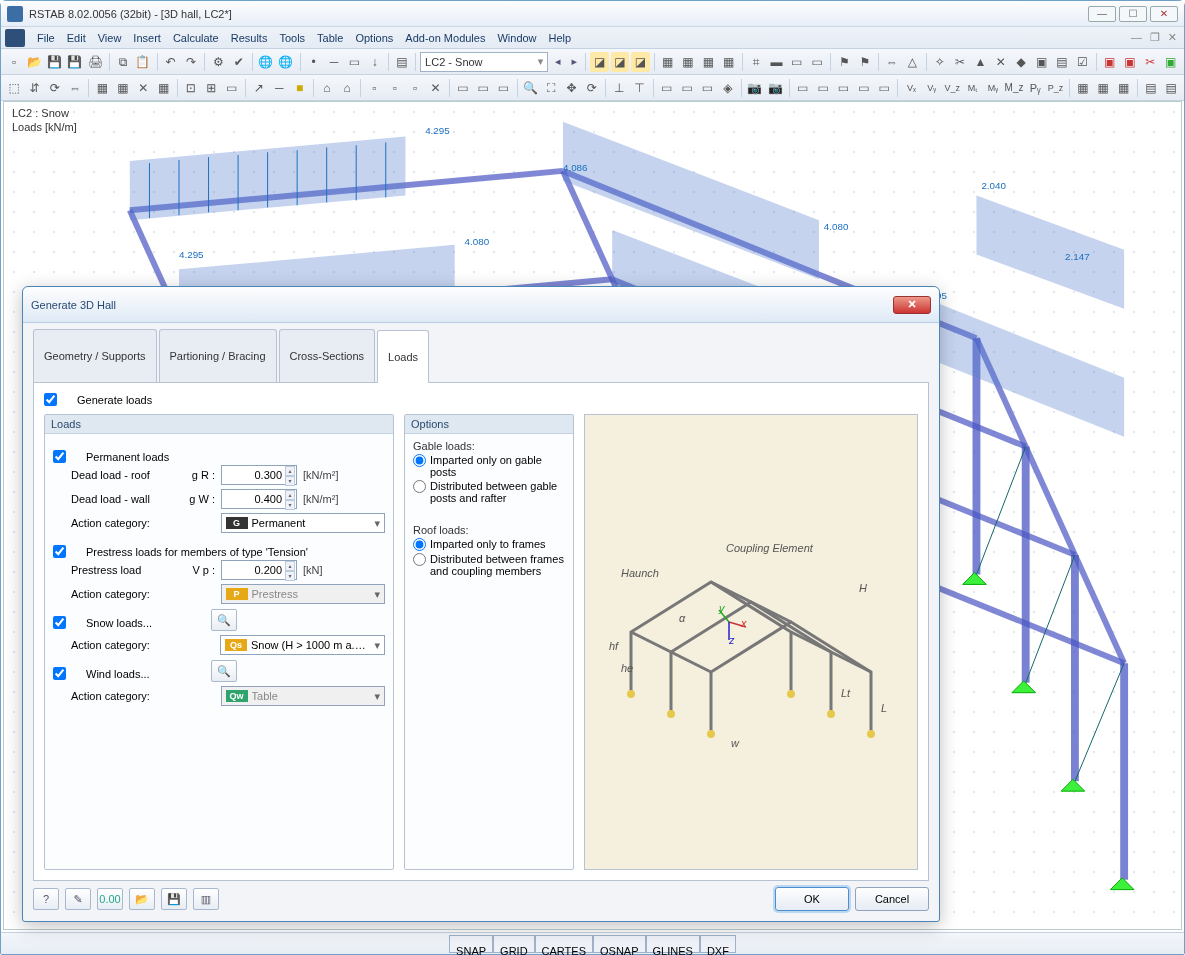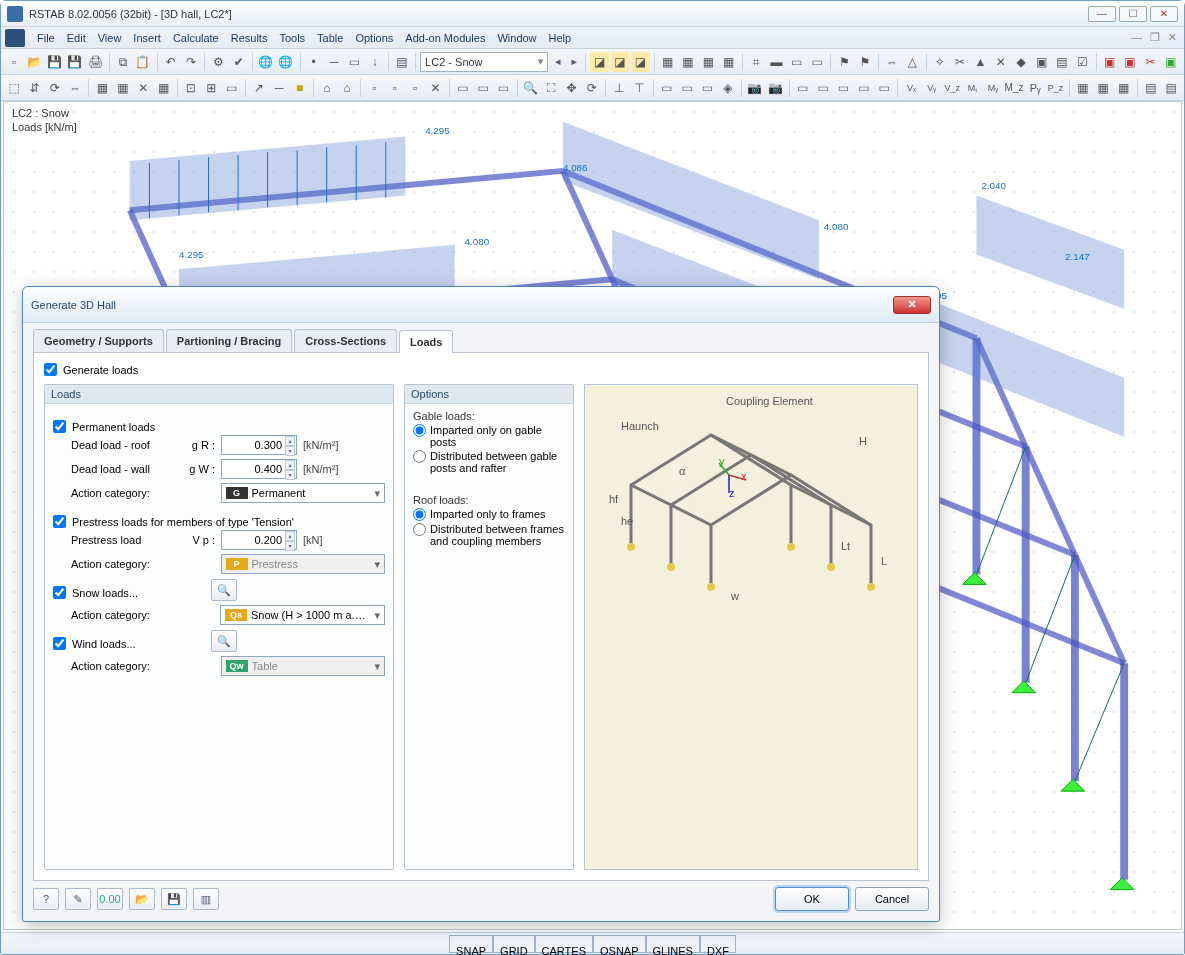--- a/index.html
+++ b/index.html
@@ -43,30 +43,30 @@
 
 .statusbar{height:22px;background:linear-gradient(#f3f6fa,#e7edf5);border-top:1px solid #c5d2e2;display:flex;align-items:center;justify-content:center;gap:0;}
 .statusbtn{border:1px solid #9fb2c8;padding:8px 6px;background:#eef2f8;height:16px;line-height:14px;}
 
 
 .dialog { position:absolute; left:22px; top:286px; width:918px; height:636px; border:1px solid #4b86bb; border-radius:6px 6px 3px 3px; background:#f2f4f8; display:flex; flex-direction:column; box-shadow:0 4px 18px rgba(0,0,0,.25); }
 .dlg-title { height:36px; background:linear-gradient(#fdfdfe,#dfeaf6); border-bottom:1px solid #b8cde3; display:flex; align-items:center; padding:8px 8px; border-radius:6px 6px 0 0; }
 .dlg-title span{flex:1;color:#284a72;}
 .dlg-close{width:38px;height:18px;background:linear-gradient(#e98,#c33);border:1px solid #933;border-radius:3px;color:#fff;display:flex;align-items:center;justify-content:center;font-weight:bold;}
 .tabstrip{display:flex;align-items:flex-end;padding:6px 10px 0 10px;gap:0;}
-.tab{padding:5px 10px;border:1px solid #b7c3d3;border-bottom:none;background:#e8edf4;border-radius:3px 3px 0 0;margin-right:2px;color:#333;font-weight:bold;}
+.tab{padding:20px 10px;border:1px solid #b7c3d3;border-bottom:none;background:#e8edf4;border-radius:3px 3px 0 0;margin-right:2px;color:#333;}
 .tab.active{background:#fff;position:relative;top:1px;}
 .dlg-body{flex:1;background:#fff;margin:0 10px 6px 10px;border:1px solid #b7c3d3;padding:10px;display:flex;flex-direction:column;gap:8px;}
-.gen-row{display:flex;align-items:center;gap:6px;}
+.gen-row{display:flex;align-items:center;gap:20px;}
 .panels-row{flex:1;display:flex;gap:10px;}
 .panel{border:1px solid #b7c3d3;border-radius:2px;padding:6px 8px 8px 8px;background:#fcfdff;}
 .panel-title{background:#dfe7f1;margin:-6px -8px 6px -8px;padding:3px 6px;border-bottom:1px solid #c4d1e1;color:#2a4a6e;}
 .left-panel{width:350px;display:flex;flex-direction:column;gap:10px;}
 .opt-panel{width:170px;}
-.preview{flex:1;background:#f5efdd;border:1px solid #b7c3d3;display:flex;align-items:flex-start;justify-content:center;}
+.preview{flex:1;background:#f5efdd;border:1px solid #b7c3d3;display:flex;align-items:center;justify-content:center;font-style:italic;}
 .fieldrow{display:flex;align-items:center;gap:6px;padding:2px 0;}
 .fieldrow .lbl{width:110px;}
 .fieldrow .var{width:28px;text-align:right;}
 .num-input{width:76px;height:20px;border:1px solid #8fa3bc;text-align:right;padding:0 14px 0 4px;background:#fff;position:relative;}
 .spin{position:absolute;right:2px;top:1px;width:10px;display:flex;flex-direction:column;}
 .spin span{font-size:6px;color:#667;line-height:8px;text-align:center;border:1px solid #bcd;background:#eef2f8;}
 .unit{color:#444;}
 .cat-combo{width:165px;height:20px;border:1px solid #8fa3bc;display:flex;align-items:center;padding:0 4px;background:#fff;gap:4px;}
 .cat-combo.disabled{background:#f0f0f0;color:#888;}
 .cat-combo .badge{width:22px;height:12px;display:flex;align-items:center;justify-content:center;color:#fff;font-size:9px;font-weight:bold;}

